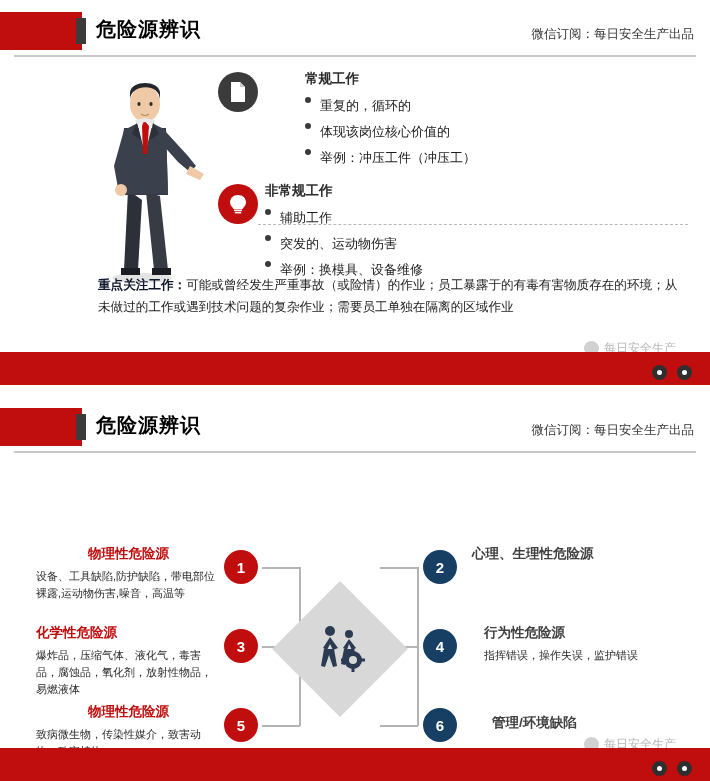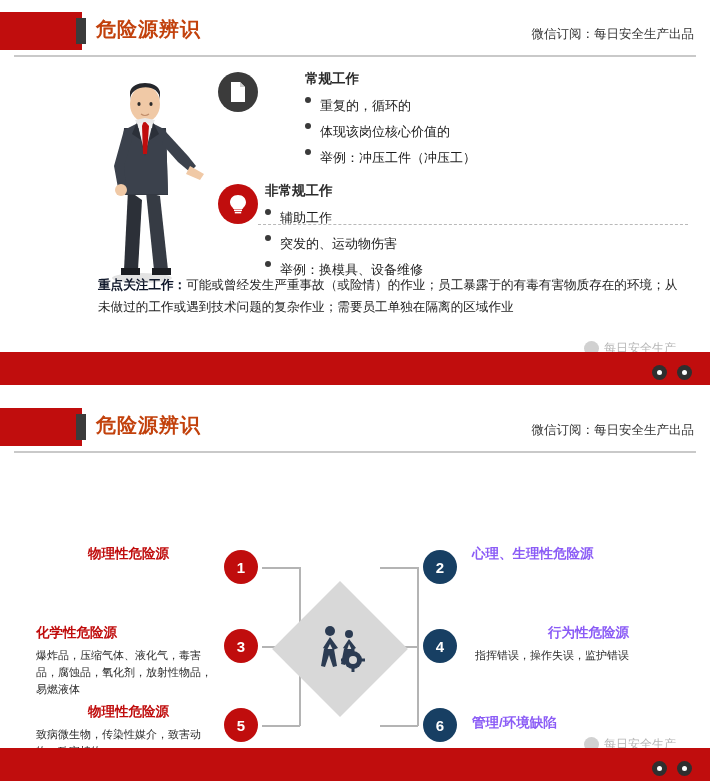--- a/index.html
+++ b/index.html
@@ -35,21 +35,21 @@
     position: absolute;
     left: 76px; top: 18px;
     width: 10px; height: 26px;
     background: #3b3b3b;
   }
   .hdr-title {
     position: absolute;
     left: 96px; top: 16px;
     font-size: 20px;
     font-weight: bold;
-    color: #c2410c;
+    color: #000000;
     letter-spacing: 1px;
   }
   .hdr-sub {
     position: absolute;
     right: 16px; top: 26px;
     font-size: 12.5px;
     color: #333;
   }
   .hdr-line {
     position: absolute;
@@ -160,21 +160,21 @@
   .cat {
     position: absolute;
     width: 185px;
   }
   .cat-title {
     font-size: 13.5px;
     font-weight: bold;
     color: #c00d0d;
     margin-bottom: 5px;
   }
-  .cat-title.blue { color: #8b5cf6; }
+  .cat-title.blue { color: #404040; }
   .cat-desc {
     font-size: 11px;
     line-height: 1.55;
     color: #2a2a2a;
   }
 
   .num {
     position: absolute;
     width: 34px; height: 34px;
     border-radius: 50%;
@@ -349,20 +349,21 @@
           <rect x="40.5" y="26" width="3" height="4"></rect>
           <rect x="40.5" y="46" width="3" height="4"></rect>
           <rect x="30" y="36.5" width="4" height="3"></rect>
           <rect x="50" y="36.5" width="4" height="3"></rect>
         </g>
       </svg>
     </div>
 
     <div class="cat" style="left:36px; top:93px; text-align:left;">
       <div class="cat-title" style="text-align:center;">物理性危险源</div>
+      <div class="cat-desc">设备、工具缺陷,防护缺陷，带电部位裸露,运动物伤害,噪音，高温等</div>
     </div>
     <div class="num num-red" style="left:224px; top:98px;">
         <span>1</span>
       </div>
 
     <div class="cat" style="left:36px; top:172px;">
       <div class="cat-title" style="text-align:left;">化学性危险源</div>
       <div class="cat-desc">爆炸品，压缩气体、液化气，毒害品，腐蚀品，氧化剂，放射性物品，易燃液体</div>
     </div>
     <div class="num num-red" style="left:224px; top:177px;">
@@ -380,29 +381,29 @@
     <div class="num num-navy" style="left:423px; top:98px;">
         <span>2</span>
       </div>
     <div class="cat" style="left:472px; top:93px;">
       <div class="cat-title blue">心理、生理性危险源</div>
     </div>
 
     <div class="num num-navy" style="left:423px; top:177px;">
         <span>4</span>
       </div>
-    <div class="cat" style="left:444px; top:172px;text-align:right;">
+    <div class="cat" style="left:484px; top:172px;">
       <div class="cat-title blue">行为性危险源</div>
       <div class="cat-desc">指挥错误，操作失误，监护错误</div>
     </div>
 
     <div class="num num-navy" style="left:423px; top:256px;">
         <span>6</span>
       </div>
-    <div class="cat" style="left:472px; top:262px; width:110px;">
+    <div class="cat" style="left:492px; top:262px; width:110px;">
       <div class="cat-title blue">管理/环境缺陷</div>
       <div class="cat-desc"></div>
     </div>
   </div>
 
   <div class="footer-wm">
     <span class="wm-circle"></span>
     <span>每日安全生产</span>
   </div>
 

